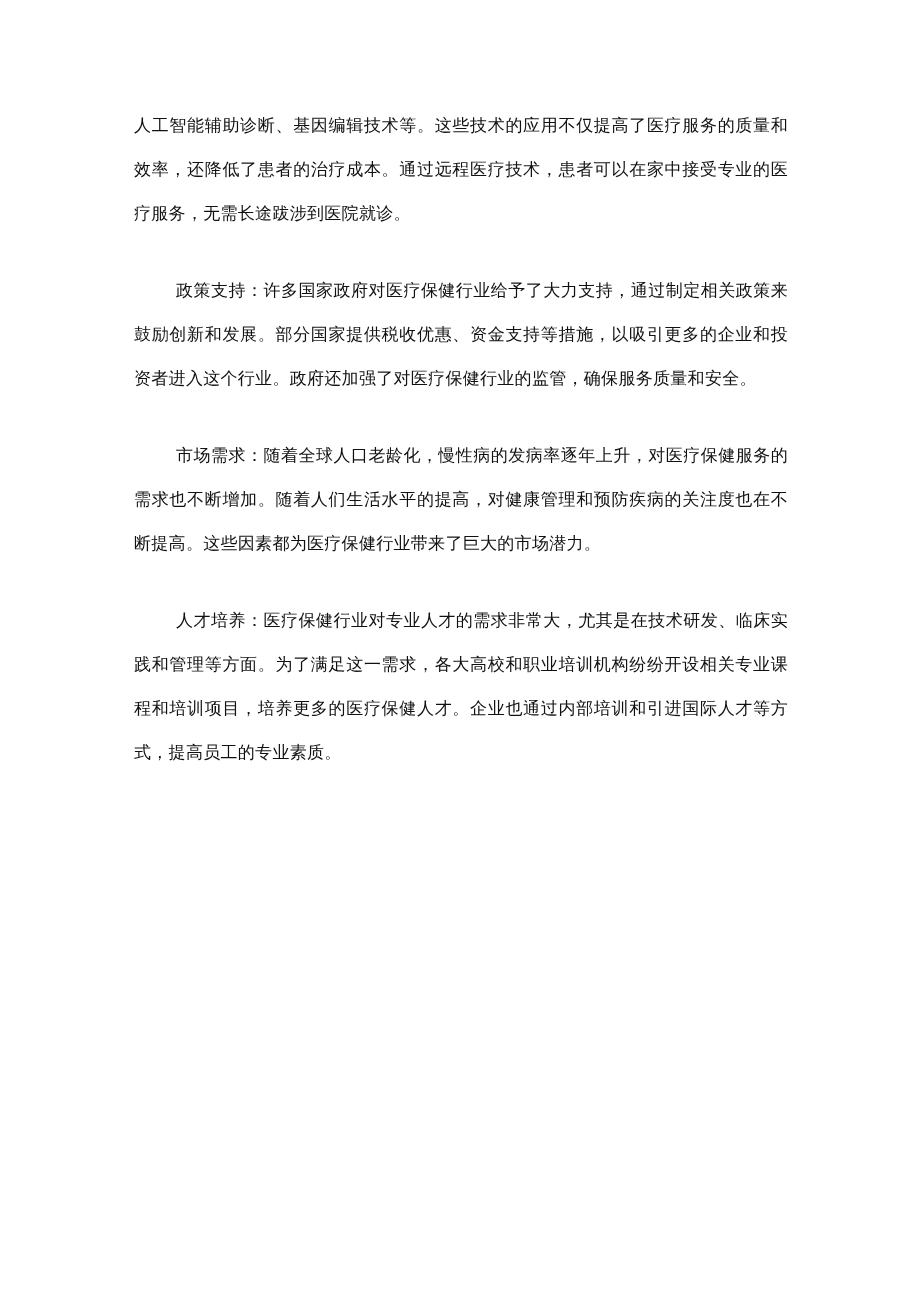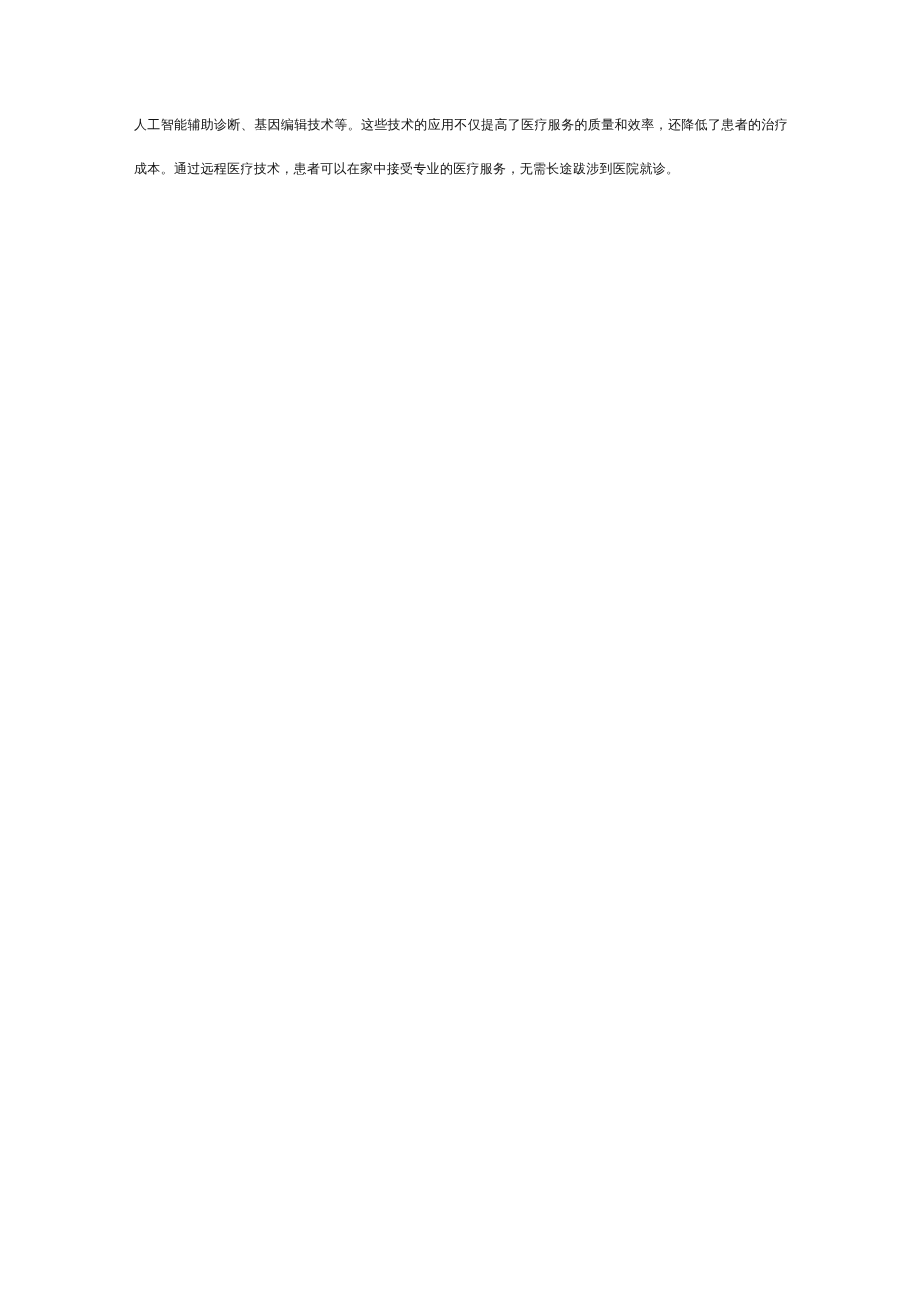--- a/index.html
+++ b/index.html
@@ -1,28 +1,31 @@
 <!DOCTYPE html>
 <html><head>
   <meta charset="utf-8">
   <style>
     html, body { margin: 0; padding: 0; background: #ffffff; }
     body { width: 920px; height: 1301px; position: relative; overflow: hidden; }
     .page {
       position: absolute; left: 134px; top: 104px; width: 654px;
-      font-family: Liberation Mono, monospace;
-      font-size: 13px; color: #111111;
+      font-family: Liberation Serif, serif;
+      font-size: 17px; color: #111111;
     }
     .para {
       margin: 0 0 33px 0;
       line-height: 44px;
       text-align: justify;
       text-align-last: left;
       letter-spacing: 0.3px;
     }
     .para.indent { text-indent: 42px; }
   </style>
 </head>
 <body>
 
 <div class="page">
   <p class="para">人工智能辅助诊断、基因编辑技术等。这些技术的应用不仅提高了医疗服务的质量和效率，还降低了患者的治疗成本。通过远程医疗技术，患者可以在家中接受专业的医疗服务，无需长途跋涉到医院就诊。</p>
+  <p class="para indent">政策支持：许多国家政府对医疗保健行业给予了大力支持，通过制定相关政策来鼓励创新和发展。部分国家提供税收优惠、资金支持等措施，以吸引更多的企业和投资者进入这个行业。政府还加强了对医疗保健行业的监管，确保服务质量和安全。</p>
+  <p class="para indent">市场需求：随着全球人口老龄化，慢性病的发病率逐年上升，对医疗保健服务的需求也不断增加。随着人们生活水平的提高，对健康管理和预防疾病的关注度也在不断提高。这些因素都为医疗保健行业带来了巨大的市场潜力。</p>
+  <p class="para indent">人才培养：医疗保健行业对专业人才的需求非常大，尤其是在技术研发、临床实践和管理等方面。为了满足这一需求，各大高校和职业培训机构纷纷开设相关专业课程和培训项目，培养更多的医疗保健人才。企业也通过内部培训和引进国际人才等方式，提高员工的专业素质。</p>
 </div>
 
 </body></html>

